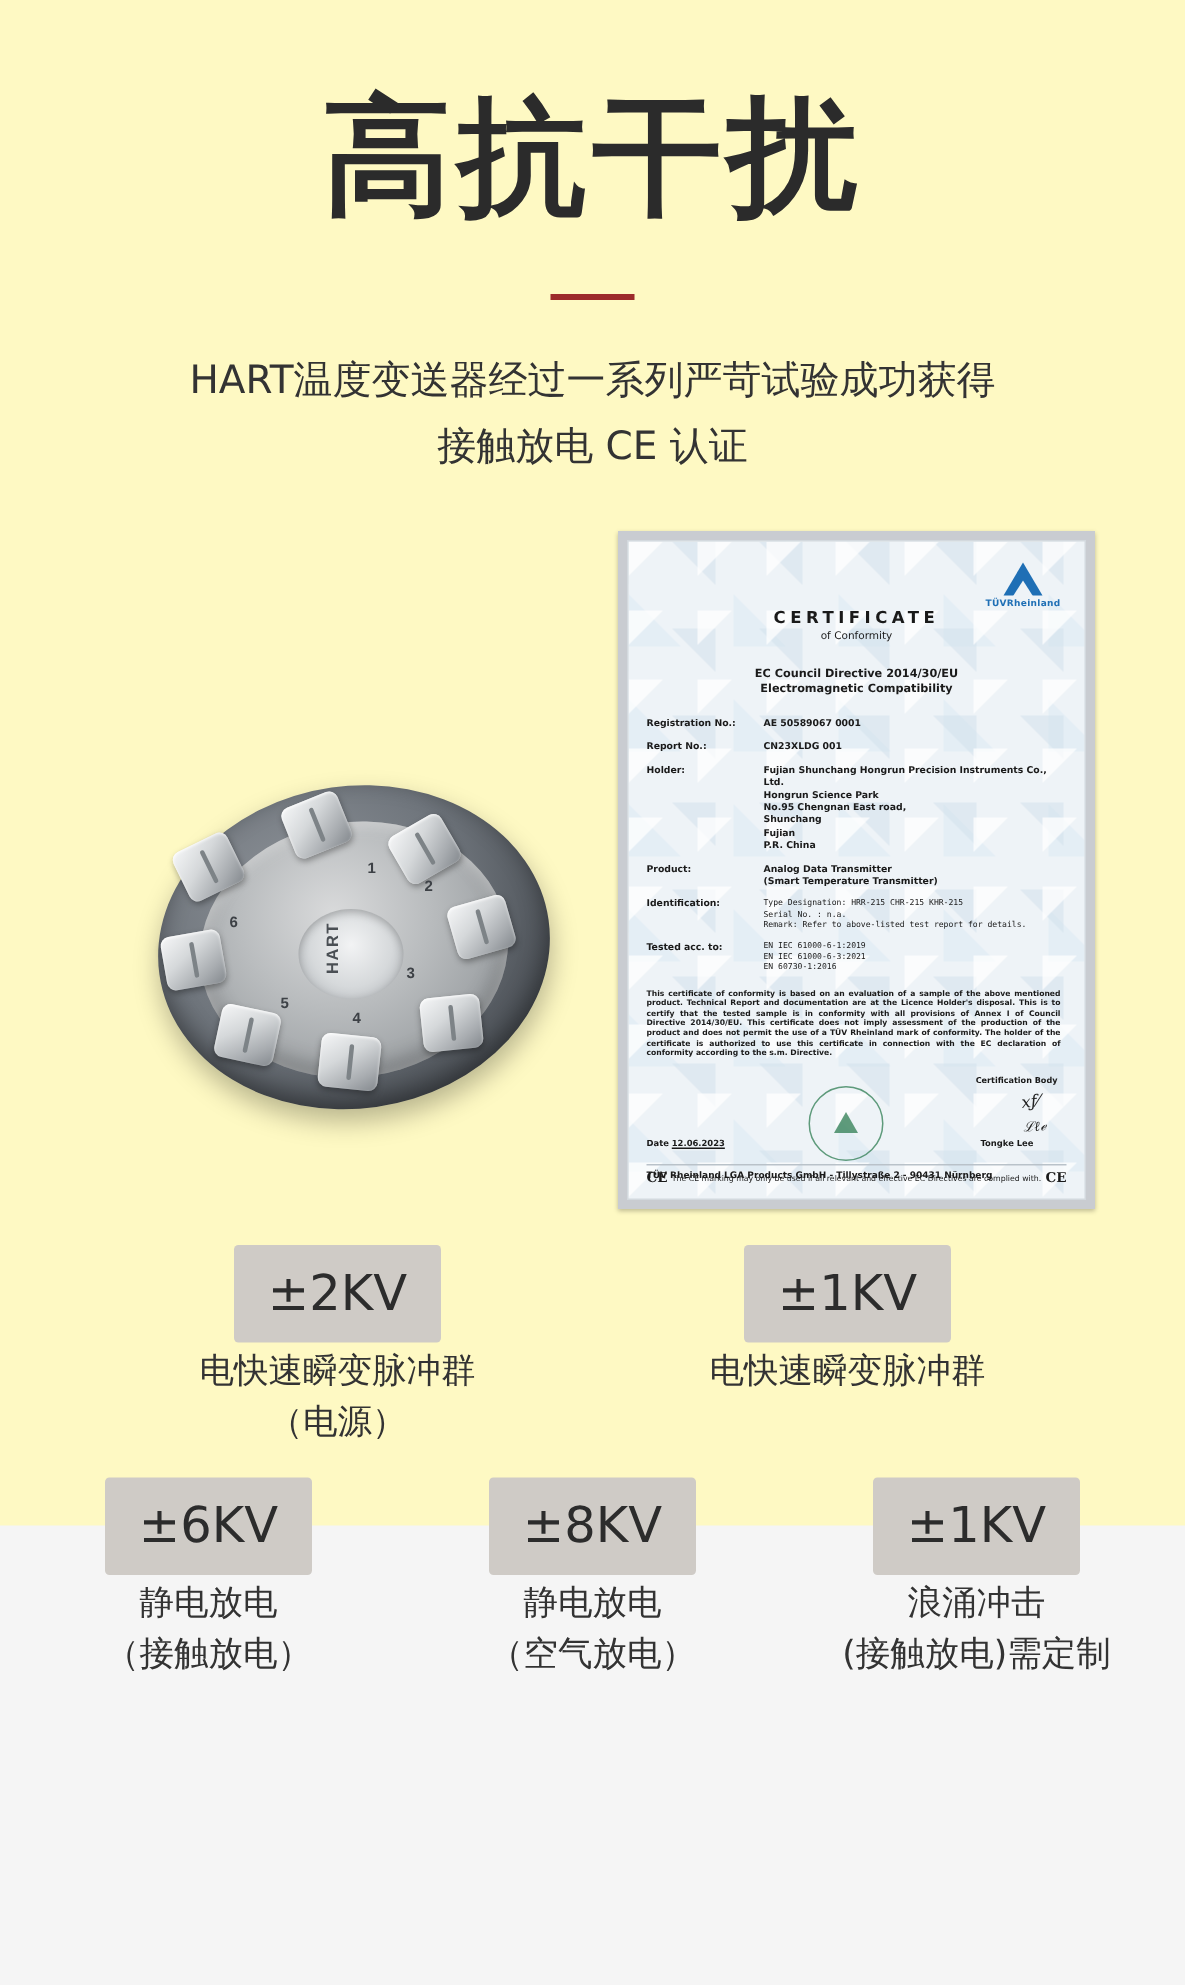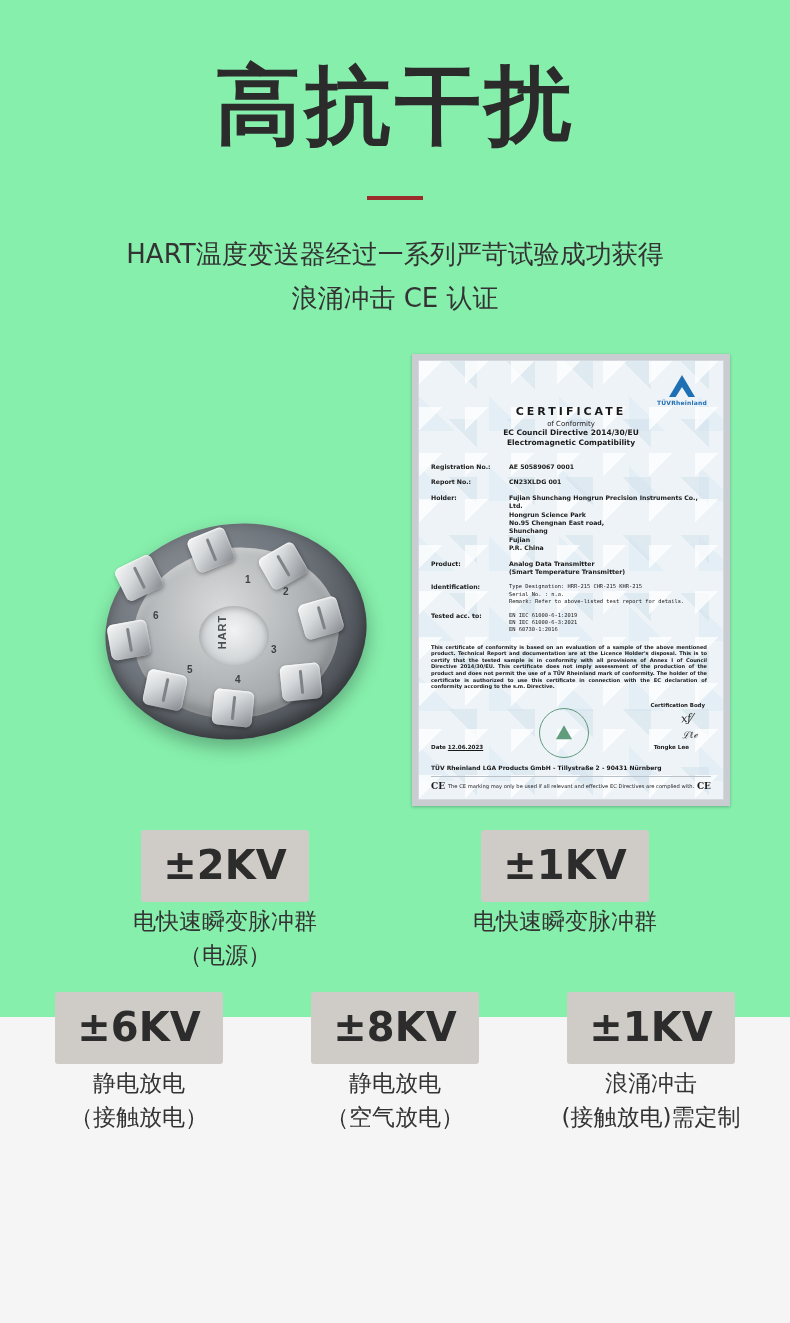--- a/index.html
+++ b/index.html
@@ -11,21 +11,21 @@
     height: 1323px;
     background: #f5f5f5;
     font-family: "Liberation Sans", sans-serif;
     overflow: hidden;
     position: relative;
   }
   .page {
     width: 790px;
     height: 1017px;
     position: relative;
-    background: #86efac;
+    background: #fef9c3;
   }
 
   
   .headline {
     text-align: center;
     font-size: 86px;
     line-height: 1;
     font-weight: bold;
     color: #2b2b2b;
     letter-spacing: 4px;
@@ -125,21 +125,21 @@
     letter-spacing: 3px;
     font-weight: bold;
   }
   .cert-title .t2 {
     font-size: 7px;
     margin-top: 2px;
   }
   .cert-title .t3 {
     font-size: 7.5px;
     font-weight: bold;
-    margin-top: 0;
+    margin-top: 16px;
   }
   .cert-title .t4 {
     font-size: 7.5px;
     font-weight: bold;
     margin-top: 1px;
   }
   .cert-rows {
     margin-top: 16px;
     font-size: 6.2px;
     line-height: 8.4px;
@@ -350,23 +350,23 @@
     justify-content: center;
   }
   .rowA { margin-top: 14px; gap: 80px; }
   .rowB { margin-top: 20px; gap: 36px; }
   .cellA { width: 260px; text-align: center; }
   .cellB { width: 220px; text-align: center; }
   .badge {
     display: inline-block;
     background: #cfcbc6;
     color: #2c2c2c;
-    font-size: 40px;
+    font-size: 33px;
     line-height: 1;
-    font-weight: bold;
+    font-weight: normal;
     padding: 15px 22px 17px 22px;
     border-radius: 3px;
     font-family: "DejaVu Sans", "Liberation Sans", sans-serif;
     min-width: 138px;
     box-sizing: border-box;
   }
   .caption {
     margin-top: 2px;
     font-size: 23px;
     line-height: 34px;
@@ -379,21 +379,21 @@
 <body>
 
 <div class="page">
 
   <div class="headline">高抗干扰</div>
 
   <div class="rule"></div>
 
   <div class="subhead">
     <span>HART温度变送器经过一系列严苛试验成功获得</span>
-    <span class="line2">浪涌冲击 CE 认证</span>
+    <span class="line2">接触放电 CE 认证</span>
   </div>
 
   <div class="showcase">
 
     <div class="product">
       <div class="prod-body"></div>
       <div class="prod-ring"></div>
       <div class="prod-center"></div>
       <div class="hart-label">HART</div>
       <div class="screw s1"></div>

